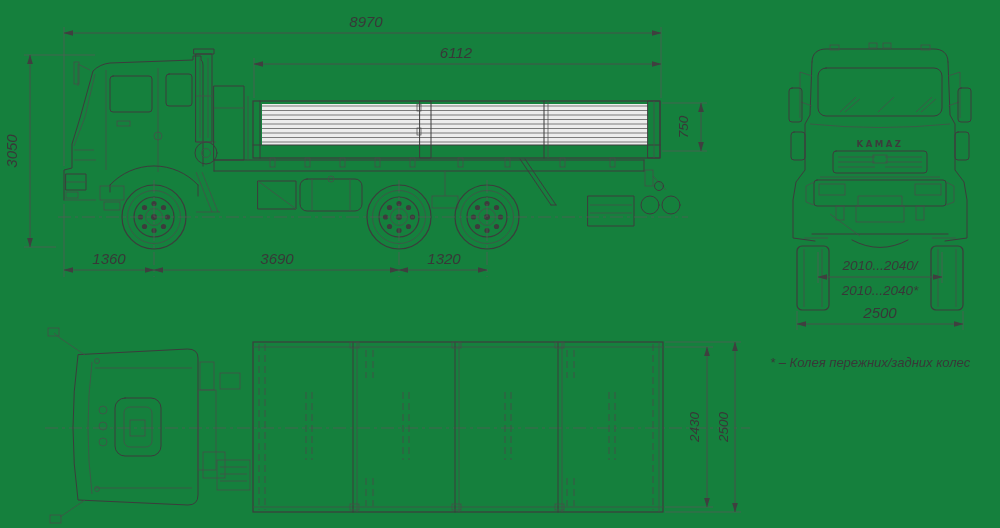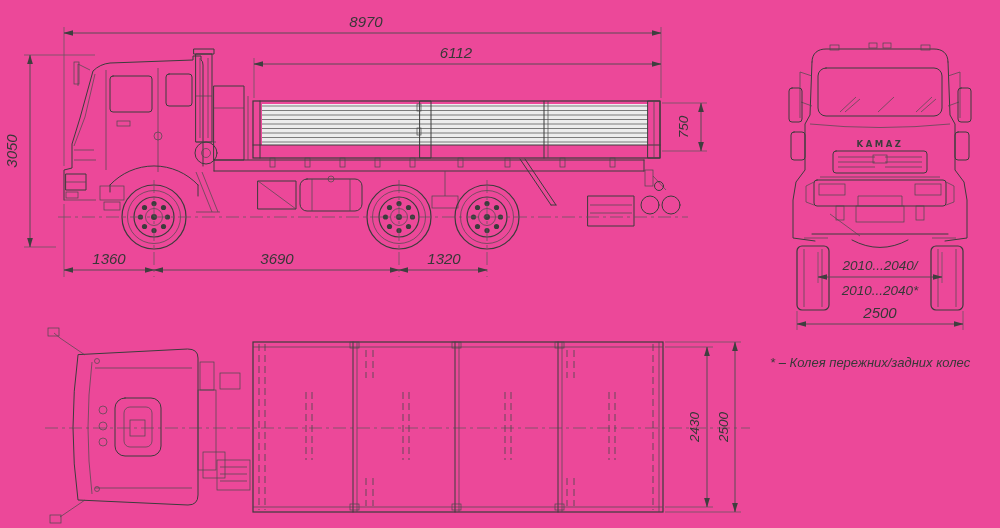--- a/index.html
+++ b/index.html
@@ -1,16 +1,16 @@
 <!DOCTYPE html>
 <html><head>
 <meta charset="utf-8">
 <style>
   html,body{margin:0;padding:0;background:#fff;}
-  .canvas{position:relative;width:1000px;height:528px;background:#ec4899;overflow:hidden;}
+  .canvas{position:relative;width:1000px;height:528px;background:#15803d;overflow:hidden;}
   svg{position:absolute;left:0;top:0;}
   .ln  {stroke:#3c3c3c;stroke-width:1;fill:none;stroke-linecap:round;stroke-linejoin:round;}
   .lnB {stroke:#3c3c3c;stroke-width:1.2;fill:none;}
   .ln2 {stroke:#4a4a4a;stroke-width:.7;fill:none;}
   .dim {stroke:#4c4c4c;stroke-width:.9;fill:none;}
   .ext {stroke:#5a5a5a;stroke-width:.7;fill:none;}
   .cl  {stroke:#5a5a5a;stroke-width:.7;fill:none;stroke-dasharray:13 4 3 4;}
   .dsh {stroke:#4a4a4a;stroke-width:.8;fill:none;stroke-dasharray:7 4;}
   .dim-text{font:italic 15px "Liberation Sans",sans-serif;fill:#383838;}
   .dim-text-s{font:italic 13.5px "Liberation Sans",sans-serif;fill:#383838;}

